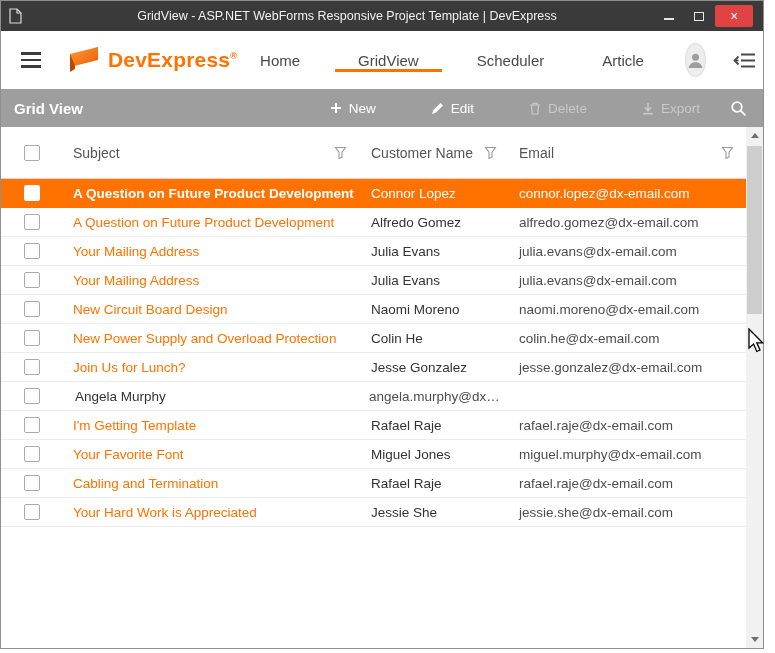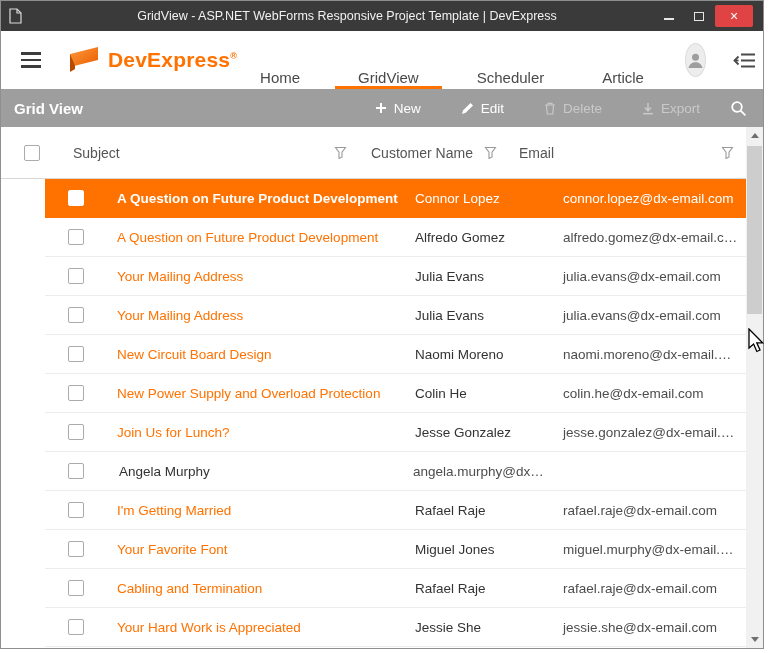--- a/index.html
+++ b/index.html
@@ -18,48 +18,48 @@
   .win-btn.close { width: 38px; background: #e04343; border-radius: 2px; color: #fff; font-size: 14px; }
 
   
   .navbar { flex: 0 0 58px; background: #fff; display: flex; align-items: stretch; padding: 0 20px 0 18px; }
   .nav-left { display: flex; align-items: center; }
   .hamburger { display: flex; flex-direction: column; gap: 4px; padding: 4px 2px; cursor: pointer; }
   .hamburger span { display: block; width: 20px; height: 2.5px; background: #3c3c3c; }
   .brand { display: flex; align-items: center; margin-left: 24px; gap: 7px; cursor: pointer; }
   .brand-text { font-size: 21px; font-weight: bold; color: #ff7200; letter-spacing: 0.2px; }
   .brand-reg { font-size: 9px; color: #ff7200; vertical-align: super; font-weight: bold; }
-  .nav-menu { margin-left: auto; display: flex; align-items: flex-end; gap: 12px; }
+  .nav-menu { margin-left: auto; display: flex; align-items: center; gap: 12px; }
   .nav-item { display: flex; align-items: center; padding: 0 23px; font-size: 15px; color: #4a4a4a; cursor: pointer; border-bottom: 3px solid transparent; border-top: 3px solid transparent; }
   .nav-item.active { border-bottom-color: #ff7200; }
   .avatar { align-self: center; width: 34px; height: 34px; border-radius: 50%; background: #ededed; border: 1px solid #dcdcdc; display: flex; align-items: center; justify-content: center; margin-left: 18px; cursor: pointer; }
   .panel-toggle { align-self: center; margin-left: 26px; cursor: pointer; display: flex; align-items: center; }
 
   
   .toolbar { flex: 0 0 38px; background: #9e9e9e; display: flex; align-items: center; padding: 0 16px 0 13px; color: #fff; text-align: right; }
   .toolbar-title { font-size: 15px; font-weight: bold; color: #fff; }
-  .tb-buttons { margin-left: auto; display: flex; align-items: center; gap: 40px; margin-right: 30px; }
+  .tb-buttons { margin-left: auto; display: flex; align-items: center; gap: 55px; margin-right: 30px; }
   .tb-btn { display: flex; align-items: center; gap: 7px; font-size: 13.5px; color: #fff; cursor: pointer; white-space: nowrap; }
   .tb-btn[data-enabled="false"] { color: #c9c9c9; cursor: default; }
   .tb-search { display: flex; align-items: center; cursor: pointer; color: #fff; }
 
   
   .grid-area { flex: 1 1 auto; display: flex; overflow: hidden; background: #fff; }
   .grid { flex: 1 1 auto; overflow: hidden; }
   .grid-cols { display: grid; grid-template-columns: 62px 296px 150px 1fr; align-items: center; }
   .grid-header { height: 52px; border-bottom: 1px solid #d8d8d8; color: #555; font-size: 14px; }
   .hcell { display: flex; align-items: center; justify-content: space-between; padding-right: 12px; cursor: pointer; height: 100%; }
   .hcell-label { white-space: nowrap; }
   .hc-subject { padding-left: 10px; }
   .hc-customer { padding-left: 12px; }
   .hc-email { padding-left: 10px; }
   .cbx-cell { display: flex; justify-content: center; align-items: center; height: 100%; }
   .checkbox { width: 16px; height: 16px; border: 1px solid #ababab; border-radius: 2px; background: #fff; cursor: pointer; }
 
-  .grid-row { height: 39px; border-bottom: 1px solid #ececec; font-size: 13.5px; cursor: pointer; margin-left: 44px; }
+  .grid-row { height: 29px; border-bottom: 1px solid #ececec; font-size: 13.5px; cursor: pointer; }
   .cell { white-space: nowrap; overflow: hidden; text-overflow: ellipsis; }
   .cell-subject { color: #ff7200; padding-left: 10px; }
   .cell-customer { color: #333; padding-left: 12px; }
   .cell-email { color: #4d4d4d; padding-left: 10px; padding-right: 8px; }
   .grid-row.selected { background: #ff7200; border-bottom-color: #ff7200; }
   .grid-row.selected .cell-subject { color: #fff; font-weight: bold; }
   .grid-row.selected .cell-customer, .grid-row.selected .cell-email { color: #fff; }
   .grid-row.selected .checkbox { border-color: #fff; background: #fff; }
 
   
@@ -265,21 +265,21 @@
     <div class="cbx-cell">
       <span class="checkbox"></span>
     </div>
     <div class="cell cell-customer">Angela Murphy</div>
     <div class="cell cell-email">angela.murphy@dx-email.com</div>
   </div>
             <div class="grid-row grid-cols">
     <div class="cbx-cell">
       <span class="checkbox"></span>
     </div>
-    <div class="cell cell-subject">I'm Getting Married</div>
+    <div class="cell cell-subject">I'm Getting Template</div>
     <div class="cell cell-customer">Rafael Raje</div>
     <div class="cell cell-email">rafael.raje@dx-email.com</div>
   </div>
             <div class="grid-row grid-cols">
     <div class="cbx-cell">
       <span class="checkbox"></span>
     </div>
     <div class="cell cell-subject">Your Favorite Font</div>
     <div class="cell cell-customer">Miguel Jones</div>
     <div class="cell cell-email">miguel.murphy@dx-email.com</div>

